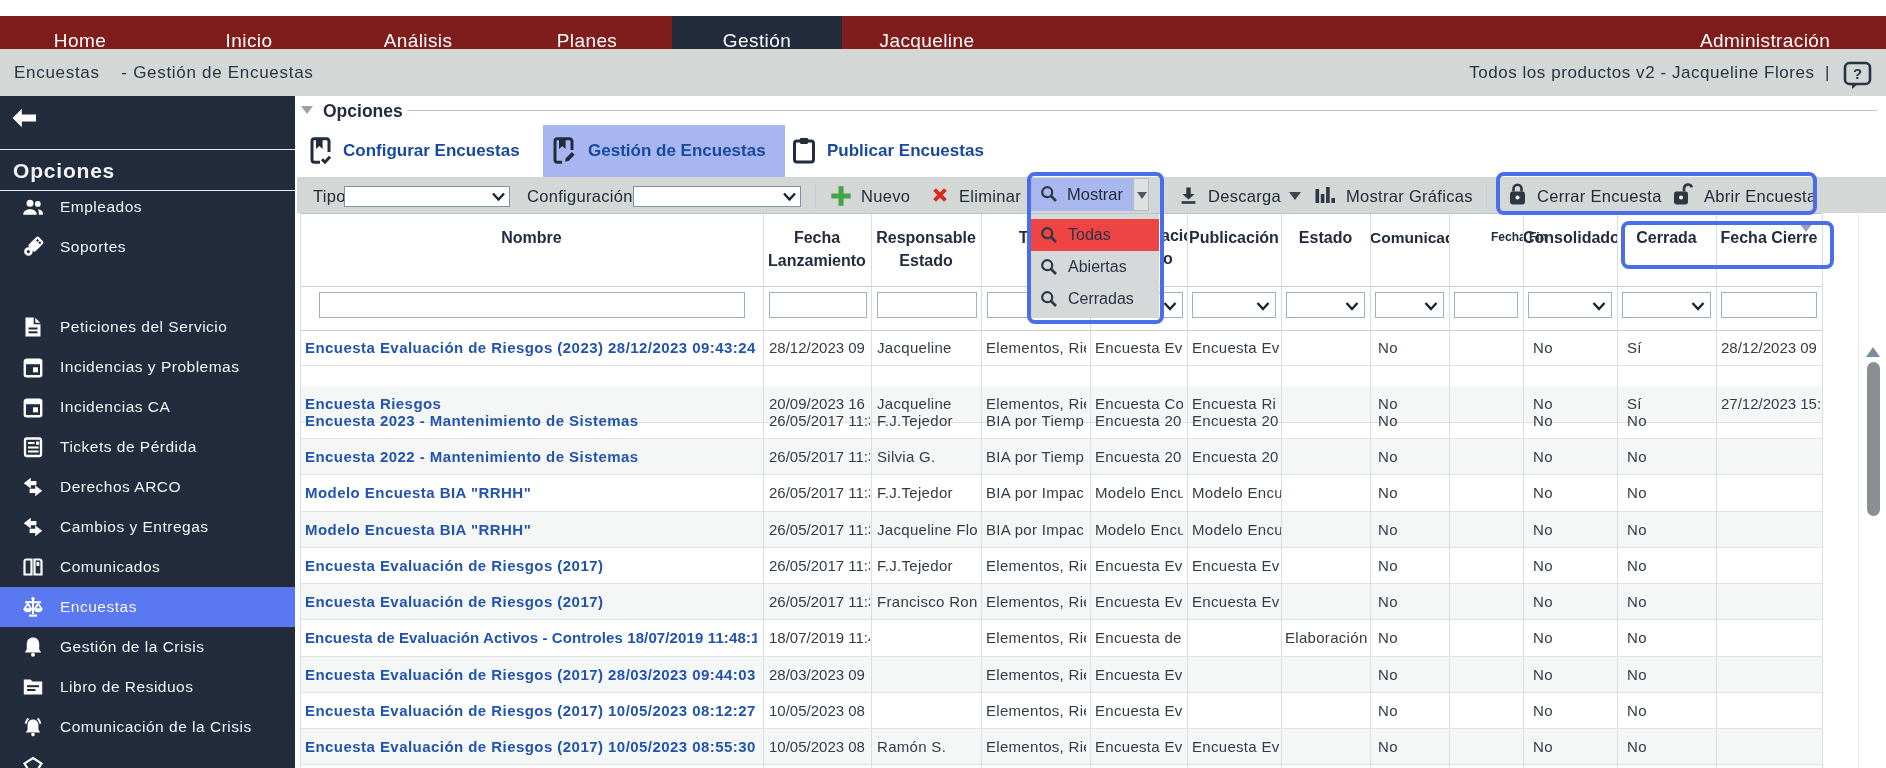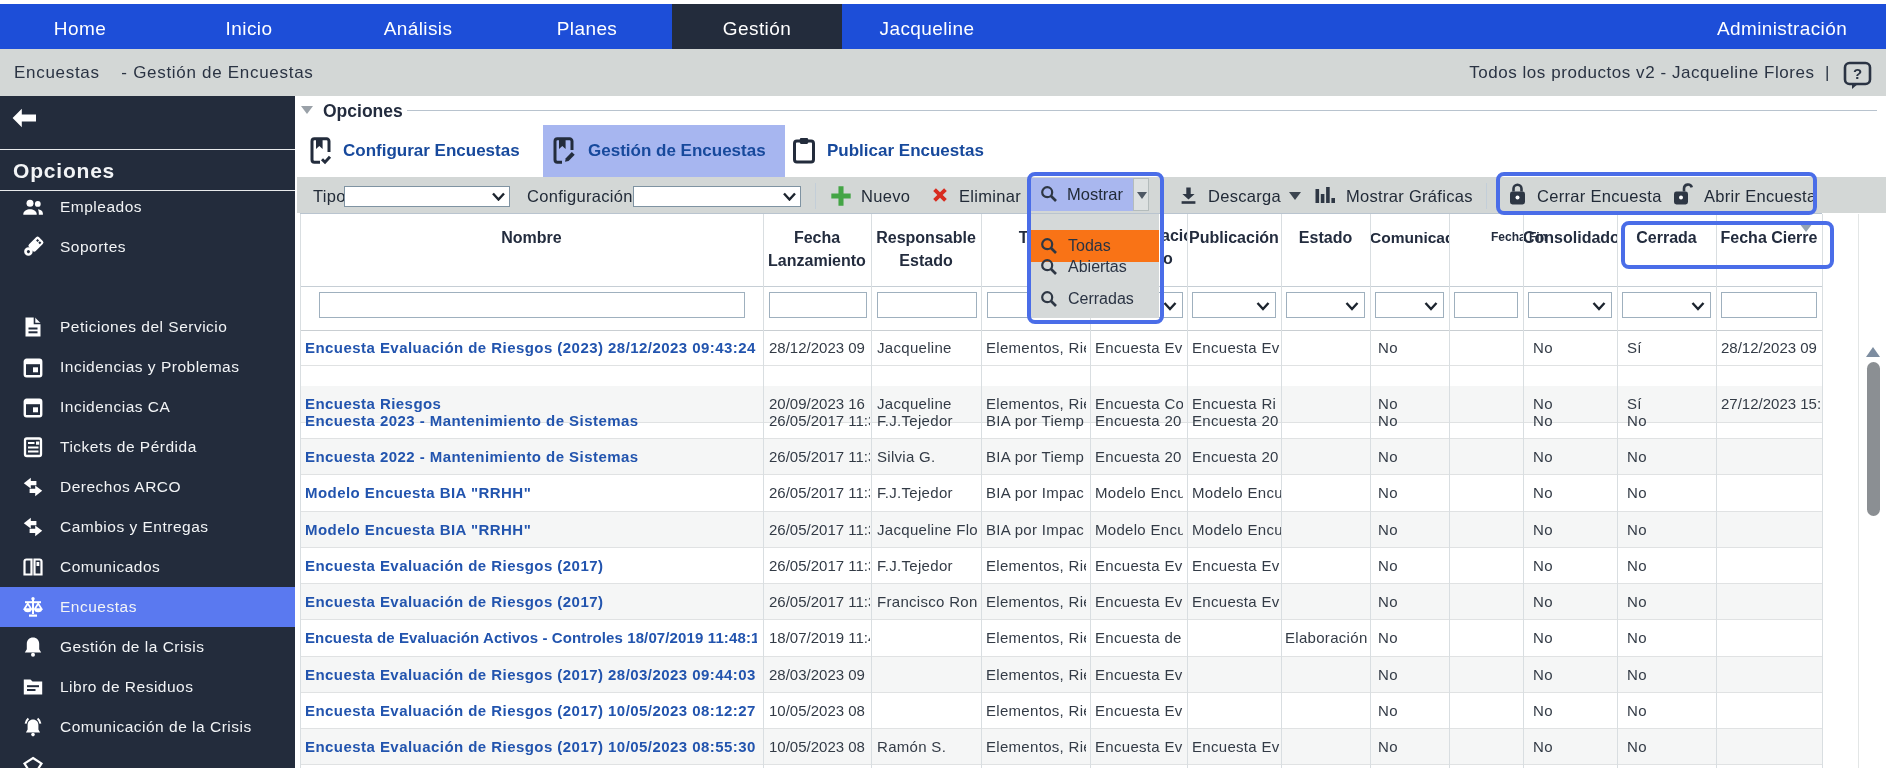--- a/index.html
+++ b/index.html
@@ -1,19 +1,19 @@
 <!DOCTYPE html>
 <html><head><meta charset="utf-8">
 <style>
 *{margin:0;padding:0;box-sizing:border-box}
 html,body{width:1886px;height:768px;overflow:hidden;background:#fff;
 font-family:"Liberation Sans",sans-serif;position:relative}
 .abs{position:absolute}
 
-#nav{position:absolute;left:0;top:4px;width:1886px;height:49px;background:#1d4ed8}
+#nav{position:absolute;left:0;top:16px;width:1886px;height:49px;background:#7f1d1d}
 #nav .it{position:absolute;top:0;height:49px;line-height:49px;text-align:center;
 color:#fff;font-size:19px;font-weight:500;letter-spacing:.4px}
 #nav .dark{background:#232c3c}
 
 #crumb{position:absolute;left:0;top:49px;width:1886px;height:47px;background:#d3d7d6;color:#2a3343;font-size:17px}
 
 #side{position:absolute;left:0;top:96px;width:295px;height:672px;background:#232c3c;color:#f2f4f6}
 #side .sep{position:absolute;left:0;width:295px;height:1px;background:#e8eaec}
 .mi{position:absolute;left:0;width:295px;height:40px}
 .mi .ic{position:absolute;left:21px;top:8px;width:24px;height:24px}
@@ -51,21 +51,21 @@
 </style></head>
 <body>
 
 <div id="nav">
   <div class="it" style="left:0;width:160px">Home</div>
   <div class="it" style="left:164px;width:170px">Inicio</div>
   <div class="it" style="left:333px;width:170px">Análisis</div>
   <div class="it" style="left:502px;width:170px">Planes</div>
   <div class="it dark" style="left:672px;width:170px">Gestión</div>
   <div class="it" style="left:842px;width:170px">Jacqueline</div>
-  <div class="it" style="left:1700px;width:164px;text-align:center">Administración</div>
+  <div class="it" style="left:1700px;width:164px;text-align:left">Administración</div>
 </div>
 
 <div id="crumb">
   <div class="abs" style="left:14px;top:0;height:47px;line-height:47px;letter-spacing:.7px">Encuestas&nbsp;&nbsp;&nbsp;&nbsp;- Gestión de Encuestas</div>
   <div class="abs" style="right:56px;top:0;height:47px;line-height:47px;letter-spacing:.55px">Todos los productos v2 - Jacqueline Flores&nbsp; |</div>
   <svg class="abs" style="left:1843px;top:12px" width="29" height="29" viewBox="0 0 29 29">
     <rect x="2" y="2" width="25" height="21" rx="4.5" fill="none" stroke="#2a3343" stroke-width="2.6"></rect>
     <path d="M9 22 L9 28 L16 22 Z" fill="#2a3343"></path>
     <text x="14.5" y="17.5" text-anchor="middle" font-size="15" font-weight="bold" fill="#2a3343">?</text>
   </svg>
@@ -481,21 +481,21 @@
       <svg width="18" height="18" viewBox="0 0 18 18">
         <circle cx="7.2" cy="7.2" r="5" fill="none" stroke="#2e3744" stroke-width="2.2"></circle>
         <line x1="11" y1="11" x2="16" y2="16" stroke="#2e3744" stroke-width="2.6"></line>
       </svg>
       <div class="abs" style="left:36px;top:0;height:33px;line-height:33px;font-size:16.5px;color:#222b38">Mostrar</div>
     </div>
 <div id="ddarrow">
       <div class="abs" style="left:3px;top:13px;width:0;height:0;border-left:5px solid transparent;border-right:5px solid transparent;border-top:7px solid #4e5864"></div>
     </div>
 <div id="ddmenu">
-  <div class="dditem" style="top:16px;background:#f97316">
+  <div class="dditem" style="top:5px;background:#ef4444">
         <svg width="18" height="18" viewBox="0 0 18 18">
           <circle cx="7.2" cy="7.2" r="5" fill="none" stroke="#2e3744" stroke-width="2.2"></circle>
           <line x1="11" y1="11" x2="16" y2="16" stroke="#2e3744" stroke-width="2.6"></line>
         </svg>
         <b>Todas</b>
       </div>
   <div class="dditem" style="top:37px">
         <svg width="18" height="18" viewBox="0 0 18 18">
           <circle cx="7.2" cy="7.2" r="5" fill="none" stroke="#2e3744" stroke-width="2.2"></circle>
           <line x1="11" y1="11" x2="16" y2="16" stroke="#2e3744" stroke-width="2.6"></line>

